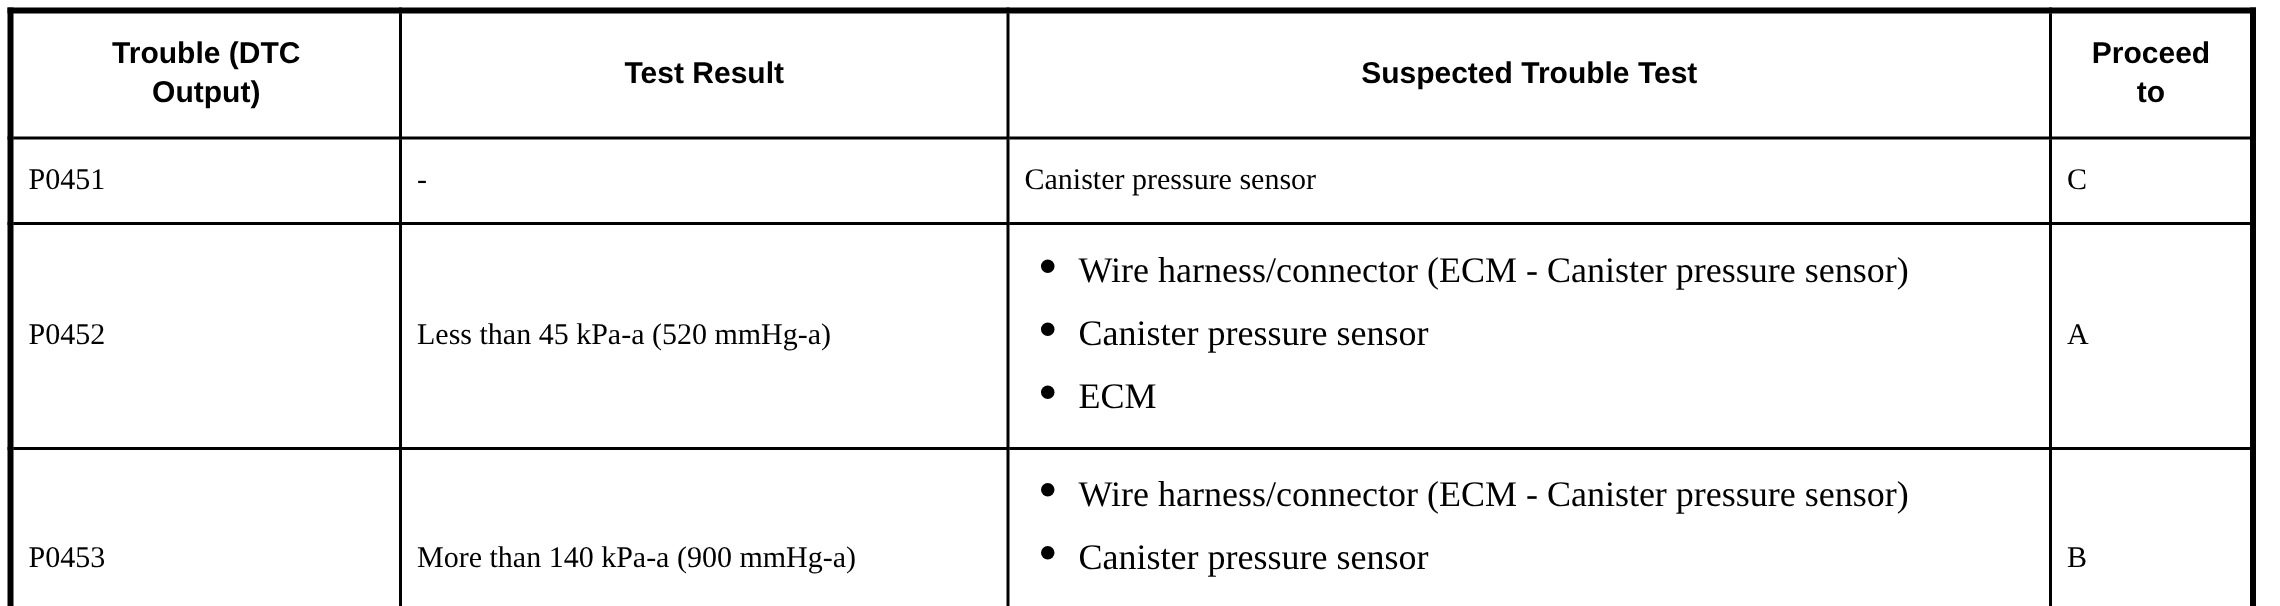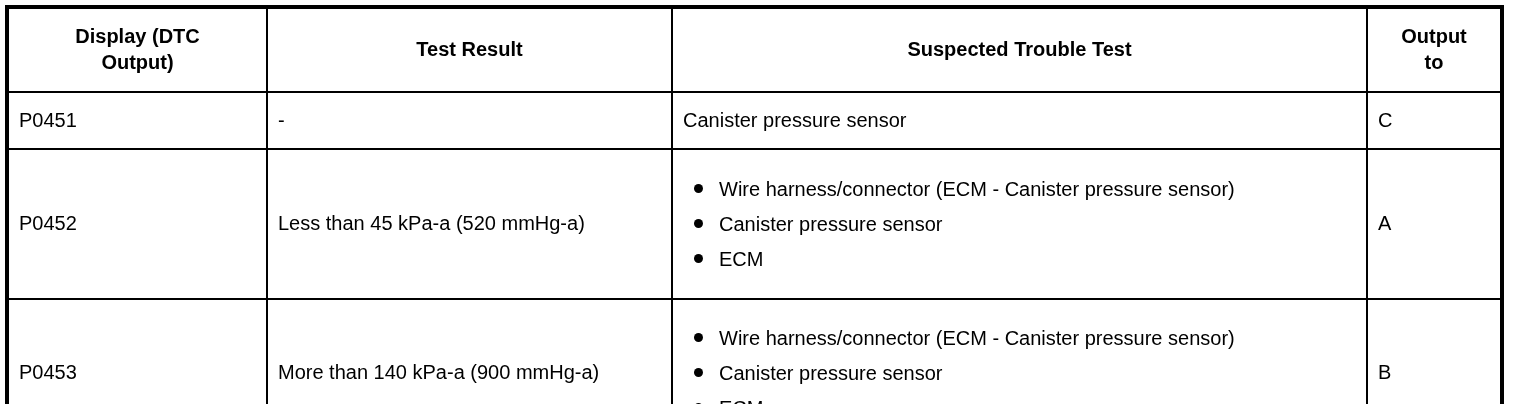--- a/index.html
+++ b/index.html
@@ -55,20 +55,21 @@
     height: 74px;
     padding: 4px 8px;
   }
 
   .hdr-line { display: block; white-space: pre-line; }
 
   table.dtc-table tbody td {
     font-weight: normal;
     text-align: left;
     padding: 6px 10px;
+    font-family: Liberation Serif, serif;
   }
 
   tbody tr.row-compact td { height: 43px; }
   tbody tr.row-tall td    { height: 136px; }
   tbody tr.row-tallest td { height: 134px; }
 
   td.cell-dtc      { padding-left: 10px; }
   td.cell-result   { padding-left: 12px; }
   td.cell-trouble  { padding-left: 12px; padding-top: 10px; padding-bottom: 10px; vertical-align: middle; margin-top: 12px; }
   td.cell-proceed  { padding-left: 10px; }
@@ -80,21 +81,21 @@
 
   ul.trouble-list {
     list-style: none;
     margin: 0;
     padding: 0;
   }
   ul.trouble-list li {
     position: relative;
     padding-left: 36px;
     margin: 0 0 1px 0;
-    font-size: 20px;
+    font-size: 24px;
     line-height: 1.70;
     max-width: 600px;
   }
   ul.trouble-list li .bullet-dot {
     position: absolute;
     left: 11px;
     top: 12px;
     width: 9px;
     height: 9px;
     border-radius: 50%;
@@ -111,31 +112,31 @@
     <colgroup>
       <col class="c-dtc">
       <col class="c-result">
       <col class="c-trouble">
       <col class="c-proceed">
     </colgroup>
 
     <thead>
       <tr>
         <th>
-          <span class="hdr-line">Display (DTC
+          <span class="hdr-line">Trouble (DTC
 Output)</span>
         </th>
         <th>
           <span class="hdr-line">Test Result</span>
         </th>
         <th>
           <span class="hdr-line">Suspected Trouble Test</span>
         </th>
         <th>
-          <span class="hdr-line">Output
+          <span class="hdr-line">Proceed
 to</span>
         </th>
       </tr>
     </thead>
 
     <tbody>
 
       <tr class="row-compact">
         <td class="cell-dtc">
           <span>P0451</span>

